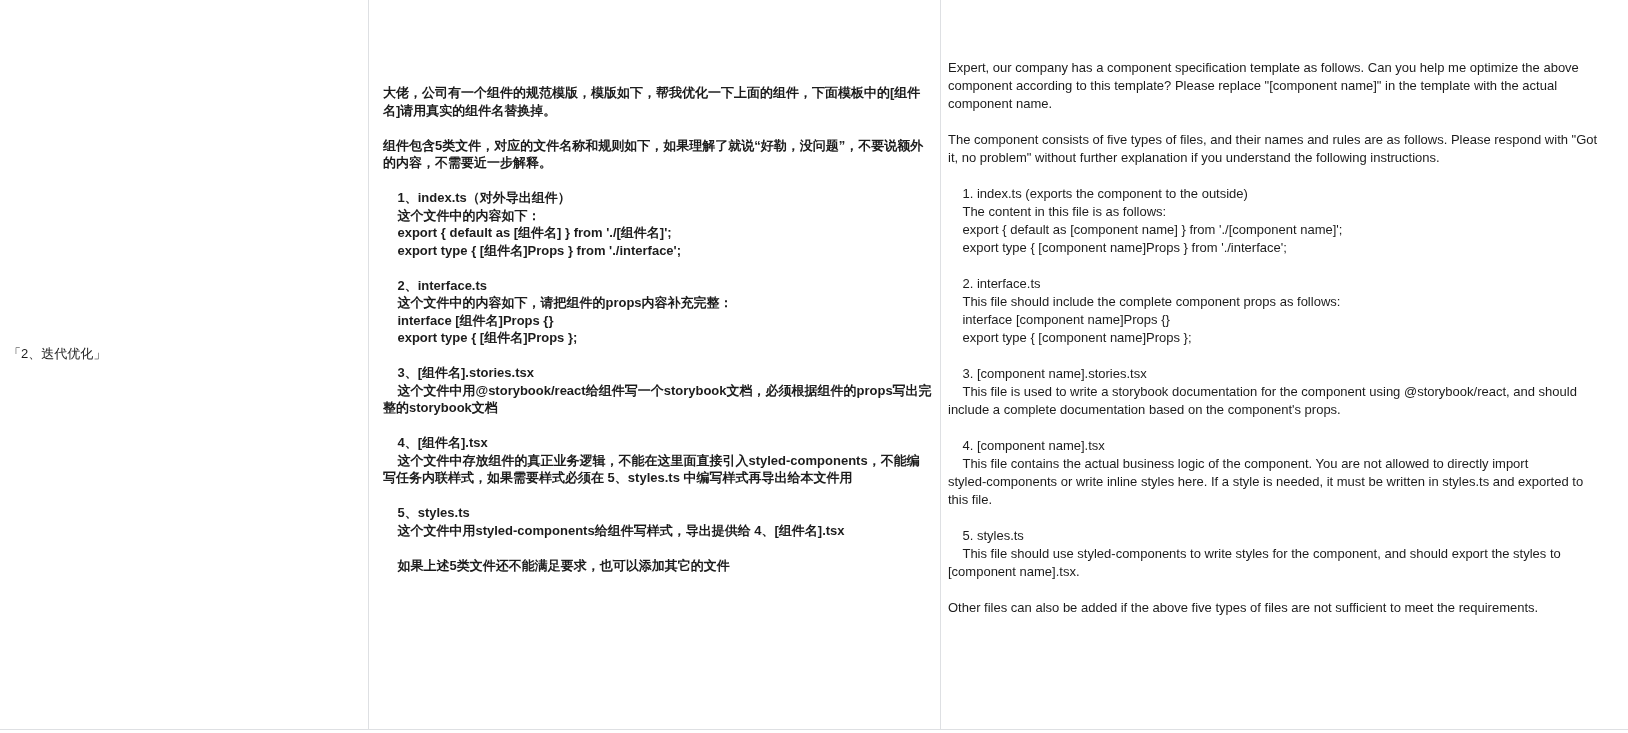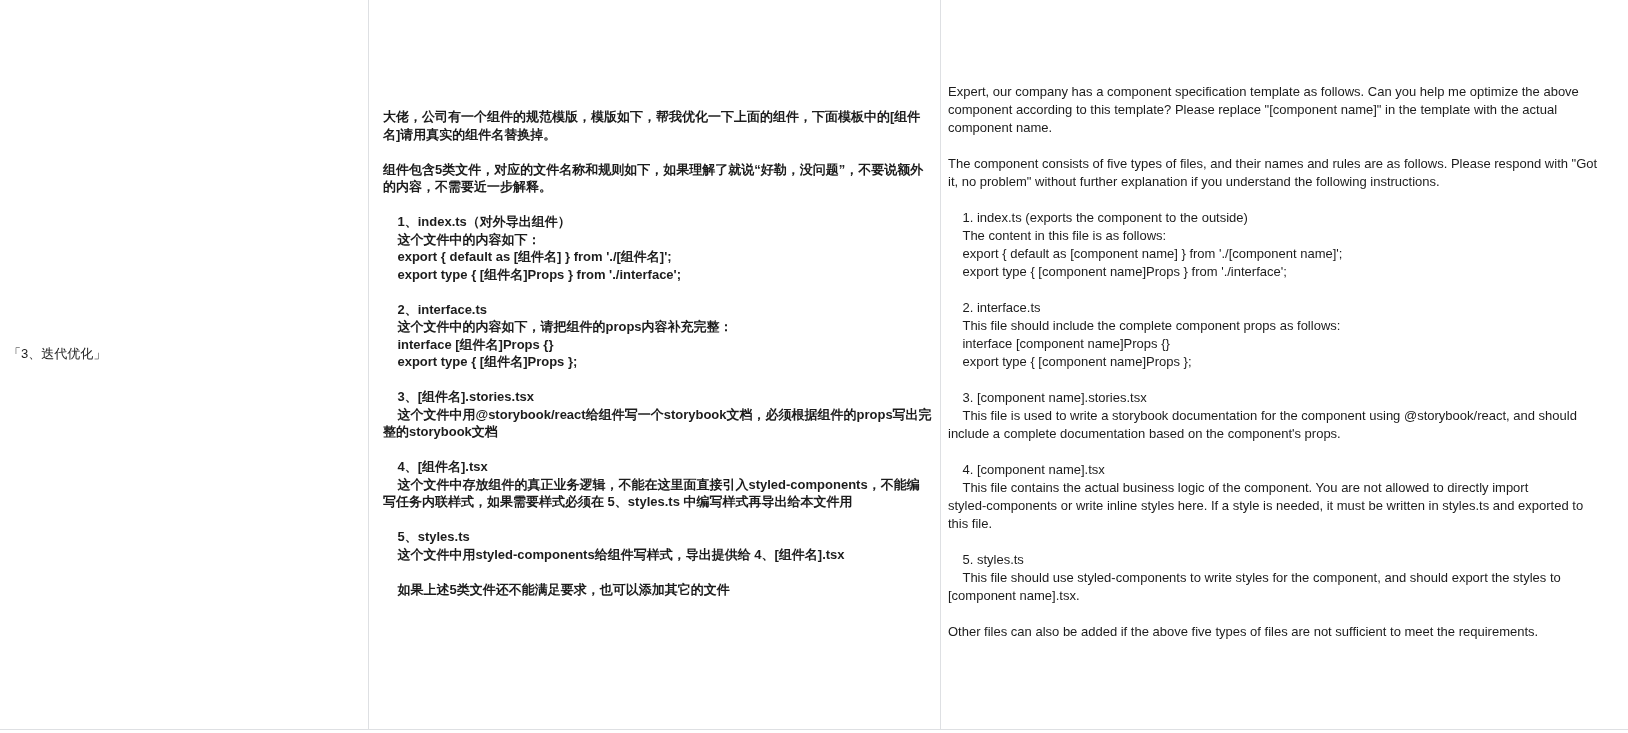--- a/index.html
+++ b/index.html
@@ -29,38 +29,37 @@
     font-size: 13px; line-height: 17px; color: #1c1c1c;
     white-space: pre;
   }
 
   .text-block {
     position: absolute;
     font-size: 13px;
     white-space: pre-wrap;
     word-break: break-word;
     color: #1c1c1c;
-    margin-top: 24px;
   }
   .text-chinese {
     left: 383px; top: 84px; width: 550px;
     line-height: 17.5px;
     font-weight: bold;
   }
   .text-english {
     left: 948px; top: 59px; width: 655px;
     line-height: 18px;
   }
 </style>
 </head>
 <body>
 
 <div class="page">
 
-  <div class="section-label">「3、迭代优化」</div>
+  <div class="section-label">「2、迭代优化」</div>
 
   <div class="divider divider-1"></div>
 
   <div class="text-block text-chinese">大佬，公司有一个组件的规范模版，模版如下，帮我优化一下上面的组件，下面模板中的[组件
 名]请用真实的组件名替换掉。
 
 组件包含5类文件，对应的文件名称和规则如下，如果理解了就说“好勒，没问题”，不要说额外
 的内容，不需要近一步解释。
 
     1、index.ts（对外导出组件）

